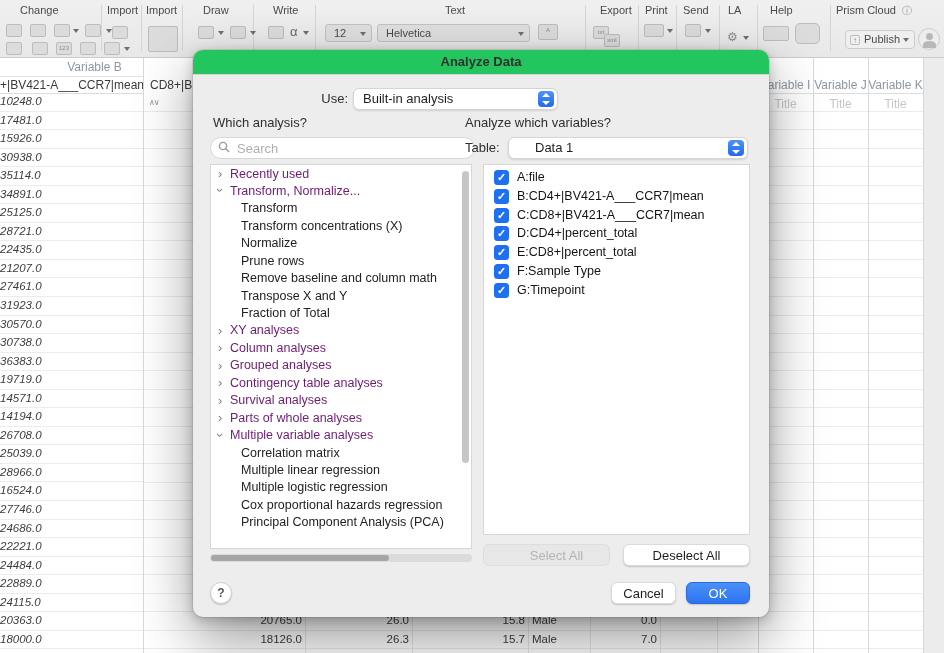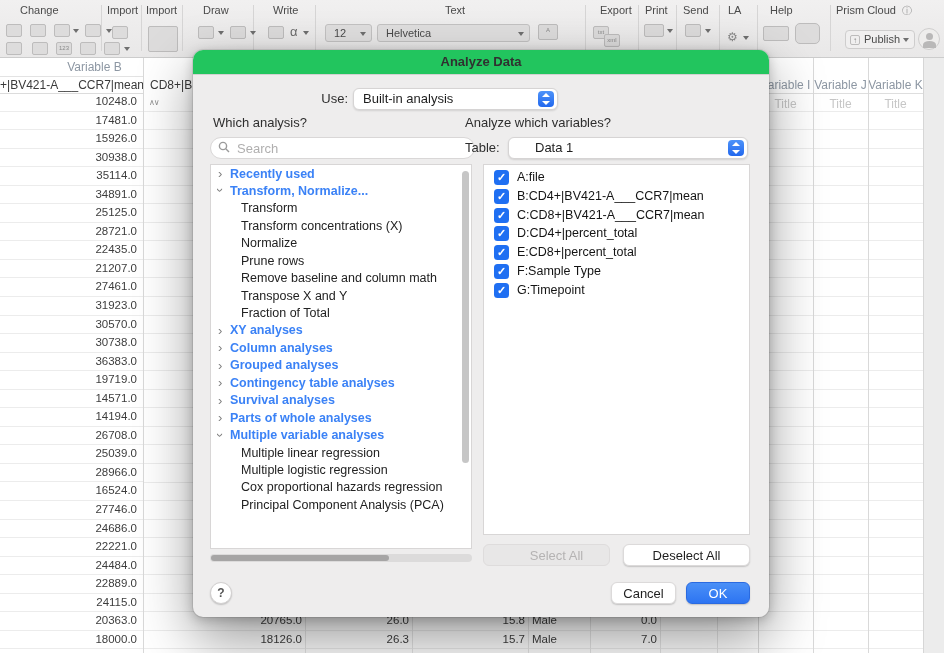--- a/index.html
+++ b/index.html
@@ -35,21 +35,21 @@
   .vline.strong{background:#d9d9d9;}
   .hline{position:absolute;height:1px;background:#e3e3e3;}
   .rowlines{position:absolute;left:143px;right:0;top:36px;bottom:0;
             background:repeating-linear-gradient(to bottom,transparent 0 17.55px,#ececec 17.55px 18.55px);}
   .colhead{position:absolute;font-size:12px;color:#8d97a3;text-align:center;white-space:nowrap;}
   .coltitle{position:absolute;font-size:12px;color:#3a3a3a;white-space:nowrap;}
   .titleph{position:absolute;font-size:12px;color:#c6c6c6;text-align:center;white-space:nowrap;}
   .sortmark{position:absolute;font-size:8px;color:#8f8f8f;letter-spacing:-1px;}
   .colb{position:absolute;left:0;top:36px;width:143px;}
   .brow{height:18.55px;box-sizing:border-box;border-bottom:1px solid #ececec;
-        font-size:11.5px;color:#3d3d3d;text-align:right;padding:2px 6px 0 0;}
+        font-size:11.5px;color:#3d3d3d;text-align:left;padding:2px 6px 0 0;font-style:italic;}
   .bcell{position:absolute;font-size:11.5px;color:#3d3d3d;height:18px;padding-top:2px;box-sizing:border-box;}
   
   .dialog{position:absolute;left:193px;top:50px;width:576px;height:567px;background:#eeeded;border-radius:10px;
           box-shadow:0 22px 55px rgba(0,0,0,.40),0 3px 12px rgba(0,0,0,.22),0 0 0 1px rgba(0,0,0,.08);z-index:10;}
   .dtitle{height:24px;line-height:24px;background:#22c55e;border-bottom:1px solid #d3d1d1;
           border-radius:10px 10px 0 0;text-align:center;font-size:13px;font-weight:bold;color:#303030;}
   .dlabel{position:absolute;font-size:13px;color:#2e2e2e;white-space:nowrap;}
   .popup{position:absolute;height:22px;background:#ffffff;border:1px solid #d6d4d4;border-radius:6px;
          box-shadow:0 1px 2px rgba(0,0,0,.12);box-sizing:border-box;font-size:13px;color:#1e1e1e;
          line-height:20px;padding-left:9px;}
@@ -61,21 +61,21 @@
           background:#fff;border:1px solid #d9d7d7;border-radius:11px;padding:0 8px 0 26px;
           font-family:"Liberation Sans",sans-serif;font-size:13px;color:#333;outline:none;}
   .search::placeholder{color:#b0afaf;}
   .mag{position:absolute;left:25px;top:91px;z-index:3;}
   .treebox{position:absolute;left:17px;top:114px;width:262px;height:385px;background:#fff;
            border:1px solid #d8d6d6;box-sizing:border-box;overflow:hidden;}
   .trow{position:relative;height:17.45px;font-size:12.5px;color:#222;white-space:nowrap;}
   .trow .chev{position:absolute;left:7px;top:0px;font-size:13px;color:#7f7f7f;line-height:17px;display:inline-block;}
   .trow .chev.exp{transform:rotate(90deg);transform-origin:55% 50%;}
   .trow .tlabel{position:absolute;left:19px;top:1.5px;}
-  .trow.lvl0 .tlabel{font-weight:bold;color:#3b82f6;}
+  .trow.lvl0 .tlabel{font-weight:normal;color:#701a75;}
   .trow.lvl1 .tlabel{left:30px;}
   .trow.sel{background:#1c63e7;}
   .trow.sel .tlabel{color:#fff;font-weight:bold;}
   .vscroll{position:absolute;right:2px;top:6px;width:7px;height:292px;border-radius:4px;background:#c6c6c6;}
   .hscroll{position:absolute;left:17px;top:504px;width:262px;height:8px;border-radius:4px;background:#dcdbdb;}
   .hthumb{position:absolute;left:1px;top:1px;width:178px;height:6px;border-radius:3px;background:#a6a5a5;}
   .varbox{position:absolute;left:290px;top:114px;width:267px;height:371px;background:#fff;
           border:1px solid #d8d6d6;box-sizing:border-box;padding-top:4px;}
   .vrow{position:relative;height:18.8px;}
   .cbx{position:absolute;left:10px;top:1px;width:15px;height:15px;border-radius:3.5px;background:#1f6ff2;
@@ -319,20 +319,23 @@
         </div>
         <div class="trow lvl0">
           <span class="chev">›</span>
           <span class="tlabel">Parts of whole analyses</span>
         </div>
         <div class="trow lvl0">
           <span class="chev exp">›</span>
           <span class="tlabel">Multiple variable analyses</span>
         </div>
         <div class="trow lvl1">
+          <span class="tlabel">Correlation matrix</span>
+        </div>
+        <div class="trow lvl1">
           <span class="tlabel">Multiple linear regression</span>
         </div>
         <div class="trow lvl1">
           <span class="tlabel">Multiple logistic regression</span>
         </div>
         <div class="trow lvl1">
           <span class="tlabel">Cox proportional hazards regression</span>
         </div>
         <div class="trow lvl1">
           <span class="tlabel">Principal Component Analysis (PCA)</span>

